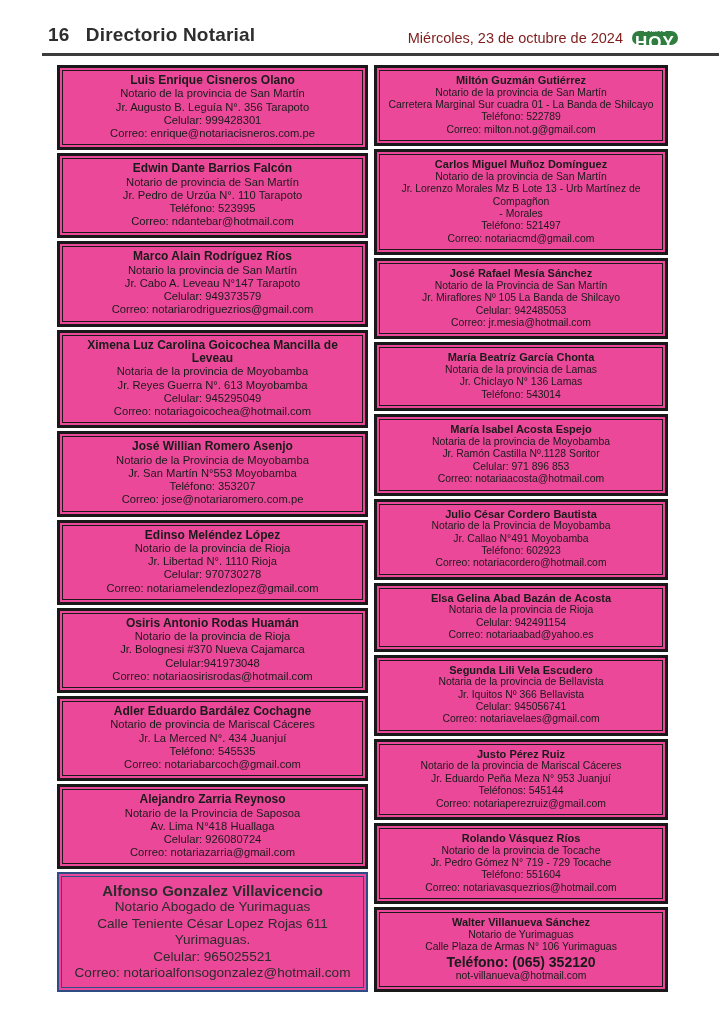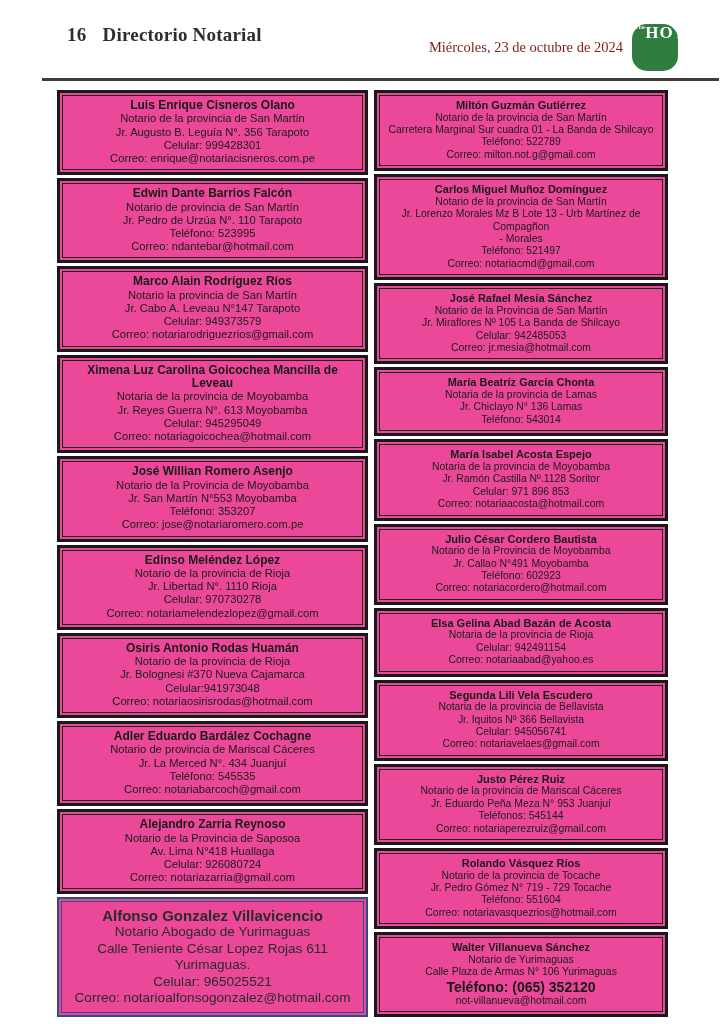--- a/index.html
+++ b/index.html
@@ -14,37 +14,36 @@
   body {
     width: 723px; height: 1024px;
     background: #ffffff;
     font-family: "Liberation Sans", sans-serif;
     color: var(--ink);
   }
   .page { position: relative; width: 723px; height: 1024px; background: #fff; overflow: hidden; }
 
   
   .header {
-    display: flex; align-items: flex-start;
-    padding: 24px 45px 0 67px;
-    font-family: Liberation Serif, serif;
+    display: flex; align-items: flex-end;
+    padding: 24px 45px 0 48px;
   }
   .page-number {
     font-size: 19px; font-weight: bold; color: #2e2e2e; margin-right: 16px; letter-spacing: 0.3px;
   }
   .page-title {
     font-size: 19px; font-weight: bold; color: #2e2e2e; letter-spacing: 0.2px;
   }
   .header-right { margin-left: auto; display: flex; align-items: center; }
   .header-date { font-size: 14.5px; color: #7f1d1d; margin-right: 9px; }
   .logo {
-    width: 46px; height: 47px;
+    width: 46px; height: 14px;
     background: var(--logo-green);
     color: #fff; text-align: center;
-    display: flex; flex-direction: row; justify-content: center;
+    display: flex; flex-direction: column; justify-content: center;
     line-height: 1;
     border-radius: 15px;
   }
   .logo-top { font-size: 7px; font-weight: bold; letter-spacing: 0.5px; margin-bottom: 1px; }
   .logo-main { font-size: 17px; font-weight: bold; letter-spacing: 1px; }
 
   .rule { height: 3px; background: var(--rule-gray); margin: 7px 4px 9px 42px; }
 
   
   .columns { display: flex; gap: 6px; padding-left: 57px; }

